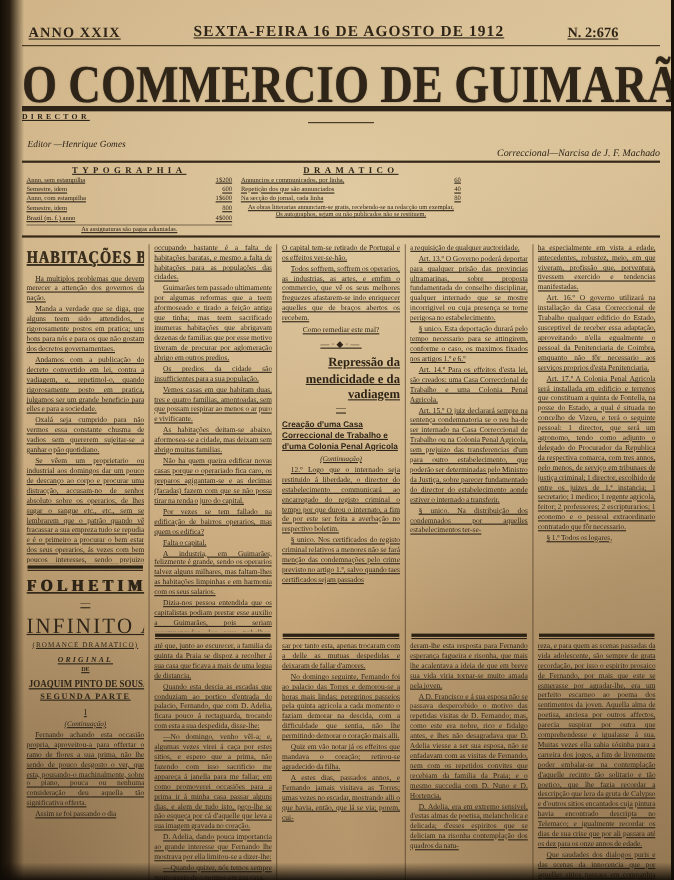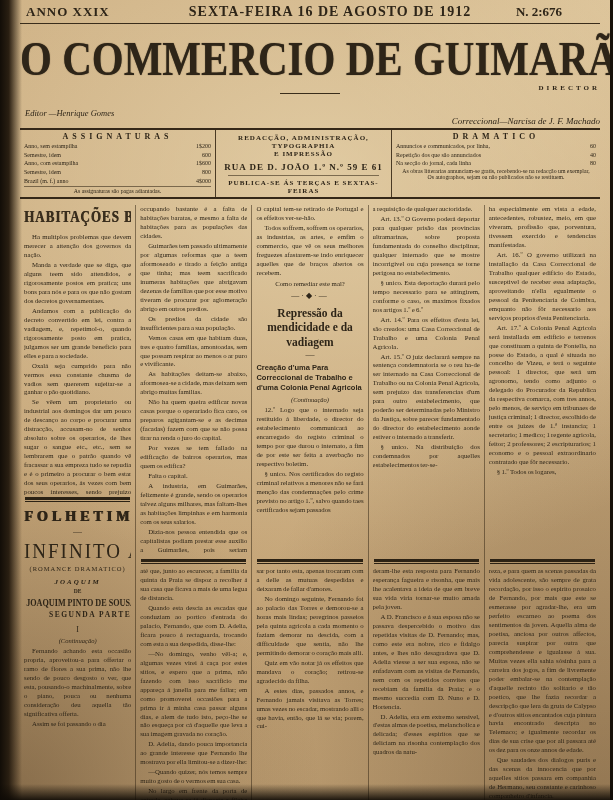--- a/index.html
+++ b/index.html
@@ -7,42 +7,43 @@
   body { background:#17110a; font-family:"Liberation Serif", serif; overflow:hidden; position:relative; }
 
   .paper {
     position:absolute; left:8px; top:0; right:3px; bottom:0;
     background:
       radial-gradient(140% 80% at 52% 22%, rgba(240,224,186,.60), rgba(240,224,186,0) 62%),
       radial-gradient(90% 70% at 100% 0%, rgba(235,215,175,.45), rgba(0,0,0,0) 50%),
       radial-gradient(120% 120% at 100% 105%, rgba(66,44,22,.40), rgba(0,0,0,0) 55%),
       radial-gradient(130% 110% at 0% 100%, rgba(60,40,20,.45), rgba(0,0,0,0) 40%),
       linear-gradient(#caab7e, #c3a376);
-    padding:2px 10px 0 12px;
+    padding:20px 10px 0 12px;
     color:#2e2518;
     overflow:hidden;
+    text-decoration:underline;
   }
   .spine { position:absolute; left:0; top:0; bottom:0; width:22px;
     background:linear-gradient(90deg, #120d07 0%, #2a1f12 40%, rgba(42,31,18,0) 100%); z-index:5; }
   .bottom-shadow { position:absolute; left:0; right:0; bottom:0; height:16px;
     background:linear-gradient(0deg, rgba(14,10,5,.9), rgba(14,10,5,0)); z-index:5; }
 
   
   .topline { display:flex; align-items:flex-end; padding:2px 6px 3px 6px;
     border-bottom:1.5px solid #3a2d1b; }
   .topline .anno { font-size:13px; font-weight:bold; letter-spacing:1px; width:150px; }
-  .topline .date { font-size:14px; font-weight:bold; letter-spacing:1px; flex:1; text-align:center; }
+  .topline .date { font-size:14px; font-weight:bold; letter-spacing:1px; flex:1; text-align:left; }
   .topline .num  { font-size:13px; font-weight:bold; width:110px; text-align:center; }
 
   .main-title { text-align:center; font-size:41px; font-weight:bold; letter-spacing:0px;
     transform:scaleY(1.18); transform-origin:top; margin-top:6px; height:52px;
     text-shadow:0 0 1px rgba(40,30,15,.65); white-space:nowrap; }
 
   .dir-zone { position:relative; height:40px; margin-top:2px; }
-  .dir-center { text-align:right; }
+  .dir-center { text-align:left; }
   .dir-label { font-size:7px; font-weight:bold; letter-spacing:3px; }
   .dir-rule { width:60px; border-top:1px solid #3a2d1b; margin:1px auto; }
   .dir-name { font-size:11px; font-weight:bold; letter-spacing:1px; }
   .editor { position:absolute; left:5px; bottom:6px; font-size:8.5px; font-style:italic; }
   .propr  { position:absolute; right:0; bottom:-2px; font-size:9px; font-style:italic; }
 
   
   .mast { display:flex; border-top:2px solid #352818; border-bottom:2px solid #352818;
     margin-top:4px; min-height:56px; }
   .mast-cell { padding:2px 4px; }
@@ -65,39 +66,39 @@
   .col { flex:1; padding:0 4px; border-left:1px solid rgba(58,44,24,.55); display:flex; flex-direction:column; overflow:hidden; }
   .col:first-child { border-left:none; }
   .col-upper { height:352px; overflow:hidden; flex:none; }
   .col:first-child .col-upper { height:290px; }
   .col-rule { border-top:3px solid #2c2214; border-bottom:1px solid #2c2214; height:5px; margin:2px 1px 3px 1px; flex:none; }
   .col-lower { flex:1; overflow:hidden; }
 
   .b-h1 { font-size:13px; font-weight:bold; text-align:center; letter-spacing:1px;
     transform:scaleY(1.25); transform-origin:top; margin:2px 0 10px 0;
     color:#3a2e1d; text-shadow:0.5px 0 0 #3a2e1d; white-space:nowrap; }
-  .b-h2 { font-size:11.5px; font-weight:bold; text-align:center; line-height:1.25; margin:6px 0 2px 0; }
+  .b-h2 { font-size:11.5px; font-weight:bold; text-align:right; line-height:1.25; margin:6px 0 2px 0; }
   .b-h3 { font-size:7.5px; font-weight:bold; font-family:"Liberation Sans", sans-serif;
     line-height:1.35; margin:5px 0 2px 0; }
   .b-p, .b-pn { font-size:6.8px; line-height:1.32; text-align:justify; word-spacing:-0.4px; margin-bottom:1px; }
   .b-p { text-indent:8px; }
   .b-c  { font-size:6.8px; text-align:center; margin:2px 0; }
   .b-i  { font-size:6.5px; font-style:italic; text-align:center; margin:3px 0; }
   .b-orn { text-align:center; font-size:8px; letter-spacing:2px; margin:4px 0; }
   .b-dash { text-align:center; font-size:9px; line-height:.8; margin:1px 0; }
   .b-fol { text-align:center; font-size:14px; font-weight:bold; letter-spacing:4px;
     margin:4px 0 3px 0; text-shadow:1px 0 0 #2c2214; transform:scaleY(1.1); }
   .b-nt { text-align:center; font-size:19px; letter-spacing:2px; margin:6px 0 2px 0;
     transform:scaleY(1.05); white-space:nowrap; }
   .b-ns { text-align:center; font-size:6.5px; letter-spacing:1px; margin:2px 0 6px 0; }
   .b-or { text-align:center; font-size:7px; font-weight:bold; font-style:italic; letter-spacing:2px; margin:6px 0 2px 0; }
   .b-de { text-align:center; font-size:5.5px; font-weight:bold; margin:2px 0 4px 0; }
   .b-au { text-align:center; font-size:8.5px; font-weight:bold; letter-spacing:0px;
     transform:scale(.96,1.15); white-space:nowrap; margin:3px 0 2px 0; }
-  .b-pt { text-align:right; font-size:7.5px; font-weight:bold; letter-spacing:1.5px; margin:2px 0 6px 0; }
+  .b-pt { text-align:center; font-size:7.5px; font-weight:bold; letter-spacing:1.5px; margin:2px 0 6px 0; }
   .b-ch { text-align:center; font-size:8px; margin:2px 0; }
 </style>
 </head>
 <body>
 
 <div class="paper">
 
   <div class="topline">
     <span class="anno">ANNO XXIX</span>
     <span class="date">SEXTA-FEIRA 16 DE AGOSTO DE 1912</span>
@@ -111,21 +112,21 @@
       <div class="dir-label">DIRECTOR</div>
       <div class="dir-rule"></div>
     </div>
     <span class="editor">Editor —Henrique Gomes</span>
     <span class="propr">Correccional—Narcisa de J. F. Machado</span>
   </div>
 
   <div class="mast">
 
     <div class="mast-cell mast-asg">
-      <div class="mast-title">ASSIGNATURAS</div>
+      <div class="mast-title">TYPOGRAPHIA</div>
       <div class="price-row">
         <span class="lbl">Anno, sem estampilha</span>
         <span class="val">1$200</span>
       </div>
       <div class="price-row">
         <span class="lbl">Semestre, idem</span>
         <span class="val">600</span>
       </div>
       <div class="price-row">
         <span class="lbl">Anno, com estampilha</span>
@@ -135,26 +136,20 @@
         <span class="lbl">Semestre, idem</span>
         <span class="val">800</span>
       </div>
       <div class="price-row">
         <span class="lbl">Brazil (m. f.) anno</span>
         <span class="val">4$000</span>
       </div>
       <div class="mast-note">As assignaturas são pagas adiantadas.</div>
     </div>
 
-    <div class="mast-cell mast-red">
-      <div class="red-l1">REDACÇÃO, ADMINISTRAÇÃO, TYPOGRAPHIA</div>
-      <div class="red-l2">E IMPRESSÃO</div>
-      <div class="red-addr">RUA DE D. JOÃO 1.º N.º 59 E 61</div>
-      <div class="red-sched">PUBLICA-SE ÁS TERÇAS E SEXTAS-FEIRAS</div>
-    </div>
 
     <div class="mast-cell mast-ann">
       <div class="mast-title">DRAMATICO</div>
       <div class="price-row">
         <span class="lbl">Annuncios e communicados, por linha,</span>
         <span class="val">60</span>
       </div>
       <div class="price-row">
         <span class="lbl">Repetição dos que são annunciados</span>
         <span class="val">40</span>
@@ -178,21 +173,21 @@
           <div class="b-p">Andamos com a publicação do decreto convertido em lei, contra a vadiagem, e, repetimol-o, quando rigorosamente posto em pratica, julgamos ser um grande beneficio para elles e para a sociedade.</div>
           <div class="b-p">Oxalá seja cumprido para não vermos essa constante chusma de vadios sem quererem sujeitar-se a ganhar o pão quotidiano.</div>
           <div class="b-p">Se vêem um proprietario ou industrial aos domingos dar um pouco de descanço ao corpo e procurar uma distracção, accusam-no de senhor absoluto sobre os operarios, de lhes sugar o sangue etc., etc., sem se lembrarem que o patrão quando vê fracassar a sua empreza tudo se repudia e é o primeiro a procurar o bem estar dos seus operarios, ás vezes com bem poucos interesses, sendo prejuizo proprio.</div>
         </div>
         <div class="col-rule"></div>
         <div class="col-lower">
           <div class="b-fol">FOLHETIM</div>
           <div class="b-dash">—</div>
           <div class="b-nt">INFINITO AMOR</div>
           <div class="b-ns">(ROMANCE DRAMATICO)</div>
-          <div class="b-or">JOAQUIM</div>
+          <div class="b-or">ORIGINAL</div>
           <div class="b-de">DE</div>
           <div class="b-au">JOAQUIM PINTO DE SOUSA MACARIO</div>
           <div class="b-pt">SEGUNDA PARTE</div>
           <div class="b-ch">I</div>
           <div class="b-i">(Continuação)</div>
           <div class="b-p">Fernando achando esta occasião propria, aproveitou-a para offertar o ramo de flores a sua prima, não lhe sendo de pouco desgosto o ver, que esta, pousando-o machinalmente, sobre o piano, pouca ou nenhuma consideração deu aquella tão significativa offerta.</div>
           <div class="b-p">Assim se foi passando o dia</div>
         </div>
       </div>
       <div class="col">
@@ -219,21 +214,21 @@
         </div>
       </div>
       <div class="col">
         <div class="col-upper">
           <div class="b-pn">O capital tem-se retirado de Portugal e os effeitos ver-se-hão.</div>
           <div class="b-p">Todos soffrem, soffrem os operarios, as industrias, as artes, e emfim o commercio, que vê os seus melhores freguezes afastarem-se indo enriquecer aquelles que de braços abertos os recebem.</div>
           <div class="b-c">Como remediar este mal?</div>
           <div class="b-orn">—·◆·—</div>
           <div class="b-h2">Repressão da mendicidade e da vadiagem</div>
           <div class="b-dash">—</div>
-          <div class="b-h3">Creação d'uma Para Correccional de Trabalho e d'uma Colonia Penal Agricola</div>
+          <div class="b-h3">Creação d'uma Casa Correccional de Trabalho e d'uma Colonia Penal Agricola</div>
           <div class="b-i">(Continuação)</div>
           <div class="b-p">12.º Logo que o internado seja restituido á liberdade, o director do estabelecimento communicará ao encarregado do registo criminal o tempo por que durou o internato, a fim de por este ser feita a averbação no respectivo boletim.</div>
           <div class="b-p">§ unico. Nos certificados do registo criminal relativos a menores não se fará menção das condemnações pelo crime previsto no artigo 1.º, salvo quando taes certificados sejam passados</div>
         </div>
         <div class="col-rule"></div>
         <div class="col-lower">
           <div class="b-pn">sar por tanto esta, apenas trocaram com a delle as mutuas despedidas e deixaram de fallar d'amores.</div>
           <div class="b-p">No domingo seguinte, Fernando foi ao palacio das Torres e demorou-se a horas mais lindas; peregrinos passeios pela quinta agricola a cada momento o faziam demorar na descida, com a difficuldade que sentia, não lhe permitindo demorar o coração mais alli.</div>
           <div class="b-p">Quiz em vão notar já os effeitos que mandava o coração; retirou-se agradecido da filha.</div>
           <div class="b-p">A estes dias, passados annos, e Fernando jamais visitava as Torres; umas vezes no escadar, mostrando alli o que havia, então, que lá se via; porem, cui-</div>

